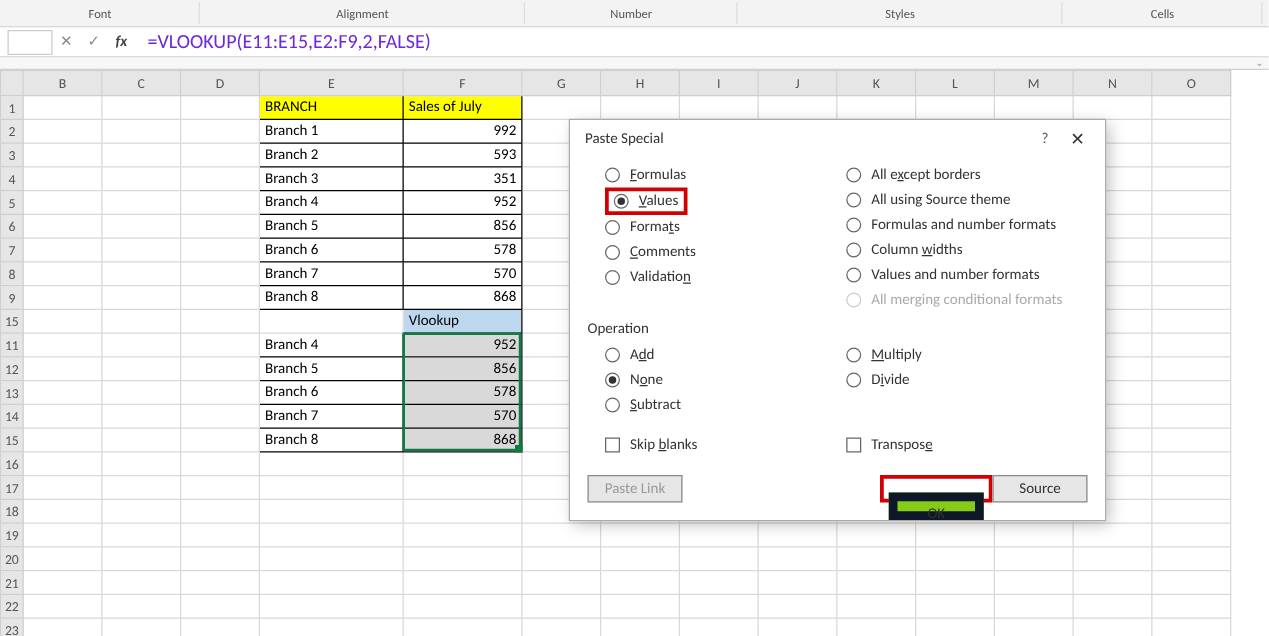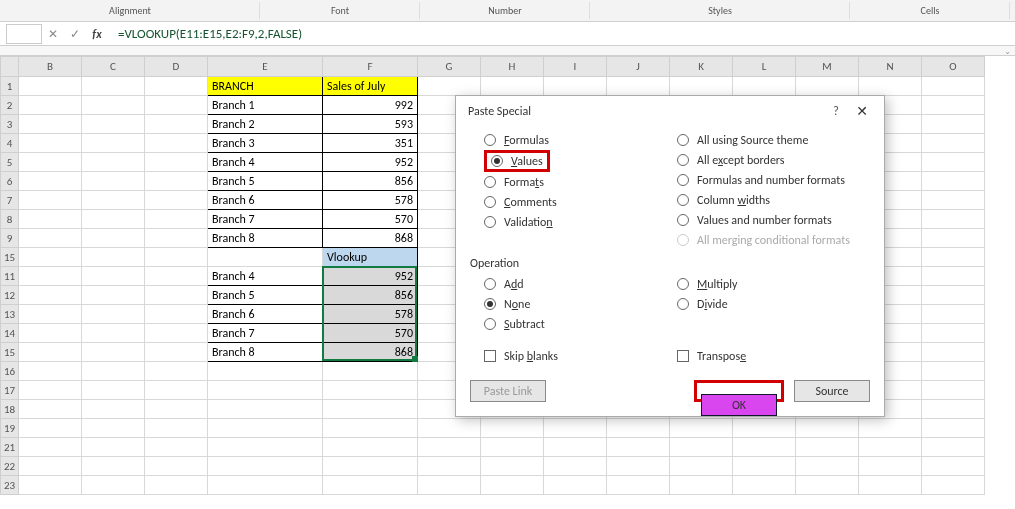--- a/index.html
+++ b/index.html
@@ -8,21 +8,21 @@
   
   .ribbon-labels { display: flex; height: 22px; border-bottom: 1px solid #d0d0d0; background: #f3f3f3; }
   .ribbon-section { flex: 0 0 auto; text-align: center; color: #555; font-size: 10px; padding-top: 4px; position: relative; }
   .ribbon-section::after { content: ""; position: absolute; right: 0; top: 2px; bottom: 2px; width: 1px; background: #ddd; }
 
   
   .fbar { display: flex; align-items: center; height: 24px; border-bottom: 1px solid #cfcfcf; background: #fff; }
   .namebox { width: 36px; height: 20px; border: 1px solid #ccc; margin-left: 6px; }
   .fbar-btn { width: 22px; text-align: center; color: #888; font-size: 12px; }
   .fx { font-style: italic; font-weight: bold; color: #444; }
-  .formula-input { flex: 1; padding-left: 10px; font-size: 13px; color: #14532d; white-space: nowrap; }
+  .formula-input { flex: 1; padding-left: 10px; font-size: 16px; color: #6d28d9; white-space: nowrap; }
   .fbar-spacer { height: 10px; background: #f7f7f7; border-bottom: 1px solid #d0d0d0; }
   .fbar-spacer .expand { float: right; color: #999; margin-right: 4px; font-size: 8px; }
 
   
   .sheet { position: relative; }
   table.grid { border-collapse: collapse; table-layout: fixed; }
   table.grid th { background: #e6e6e6; border: 1px solid #cfcfcf; font-weight: normal; color: #555; font-size: 11px; }
   table.grid th.colhdr { height: 20px; width: 63px; text-align: center; }
   table.grid th.rowhdr { width: 18px; height: 19px; text-align: center; }
   th.corner { width: 18px; height: 20px; background: #e6e6e6; }
@@ -46,31 +46,31 @@
   .cols2 { display: flex; }
   .col { flex: 1; }
   .radio, .check { display: flex; align-items: center; height: 20px; cursor: default; }
   .radio .r { width: 12px; height: 12px; border: 1px solid #666; border-radius: 50%; margin-right: 8px; display: inline-flex; align-items: center; justify-content: center; }
   .radio.sel .r::after { content: ""; width: 6px; height: 6px; background: #333; border-radius: 50%; }
   .radio.disabled { color: #aaa; }
   .radio.disabled .r { border-color: #ccc; }
   .check .c { width: 12px; height: 12px; border: 1px solid #666; margin-right: 8px; }
   .u { text-decoration: underline; }
   .hl-red { border: 3px solid #d20000; padding: 0 4px; display: inline-flex; align-items: center; height: 22px; }
-  .dlg-btns { display: flex; justify-content: flex-end; gap: 10px; margin-top: 14px; align-items: center; }
+  .dlg-btns { display: flex; justify-content: flex-end; margin-top: 14px; align-items: center; }
   .btn { width: 76px; height: 22px; border: 1px solid #8a8a8a; background: #e6e6e6; text-align: center; line-height: 20px; }
-  .btn.ok { border: 1px solid #0f172a; background: #d946ef; margin-top: 28px; }
+  .btn.ok { border: 7px solid #0f172a; background: #84cc16; margin-top: 28px; }
   .btn.disabled { color: #999; margin-right: auto; }
 </style>
 </head>
 <body>
 
 <div class="ribbon-labels">
+  <div class="ribbon-section" style="width:160px">Font</div>
   <div class="ribbon-section" style="width:260px">Alignment</div>
-  <div class="ribbon-section" style="width:160px">Font</div>
   <div class="ribbon-section" style="width:170px">Number</div>
   <div class="ribbon-section" style="width:260px;position:relative">
     <span>Styles</span>
     
     
     
   </div>
   <div class="ribbon-section" style="width:160px">Cells</div>
 </div>
 
@@ -422,20 +422,37 @@
           <td class="" style="width:63px"></td>
           <td class="" style="width:63px"></td>
           <td class="" style="width:63px"></td>
           <td class="" style="width:63px"></td>
           <td class="" style="width:63px"></td>
           <td class="" style="width:63px"></td>
           <td class="" style="width:63px"></td>
           <td class="" style="width:63px"></td>
         </tr>
         <tr>
+          <th class="rowhdr">20</th>
+          <td class="" style="width:63px"></td>
+          <td class="" style="width:63px"></td>
+          <td class="" style="width:63px"></td>
+          <td class="" style="width:115px"></td>
+          <td class="" style="width:95px"></td>
+          <td class="" style="width:63px"></td>
+          <td class="" style="width:63px"></td>
+          <td class="" style="width:63px"></td>
+          <td class="" style="width:63px"></td>
+          <td class="" style="width:63px"></td>
+          <td class="" style="width:63px"></td>
+          <td class="" style="width:63px"></td>
+          <td class="" style="width:63px"></td>
+          <td class="" style="width:63px"></td>
+        </tr>
+        <tr>
           <th class="rowhdr">21</th>
           <td class="" style="width:63px"></td>
           <td class="" style="width:63px"></td>
           <td class="" style="width:63px"></td>
           <td class="" style="width:115px"></td>
           <td class="" style="width:95px"></td>
           <td class="" style="width:63px"></td>
           <td class="" style="width:63px"></td>
           <td class="" style="width:63px"></td>
           <td class="" style="width:63px"></td>
@@ -508,25 +525,25 @@
           </div><div class="radio">
             <span class="r"></span>
             <span><span class="u">C</span>omments</span>
           </div><div class="radio">
             <span class="r"></span>
             <span>Validatio<span class="u">n</span></span>
           </div></div>
       <div class="col" id="paste-right">
           <div class="radio">
             <span class="r"></span>
+            <span>All e<span class="u">x</span>cept borders</span>
+          </div>
+          <div class="radio">
+            <span class="r"></span>
             <span>All using Source theme</span>
-          </div>
-          <div class="radio">
-            <span class="r"></span>
-            <span>All e<span class="u">x</span>cept borders</span>
           </div>
           <div class="radio">
             <span class="r"></span>
             <span>Formulas and number formats</span>
           </div>
           <div class="radio">
             <span class="r"></span>
             <span>Column <span class="u">w</span>idths</span>
           </div>
           <div class="radio">

